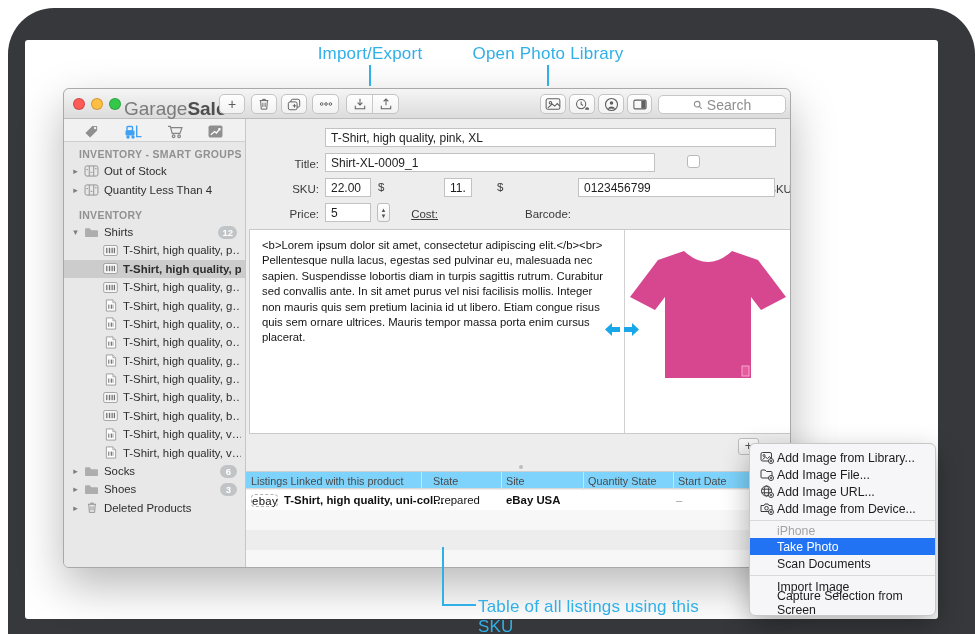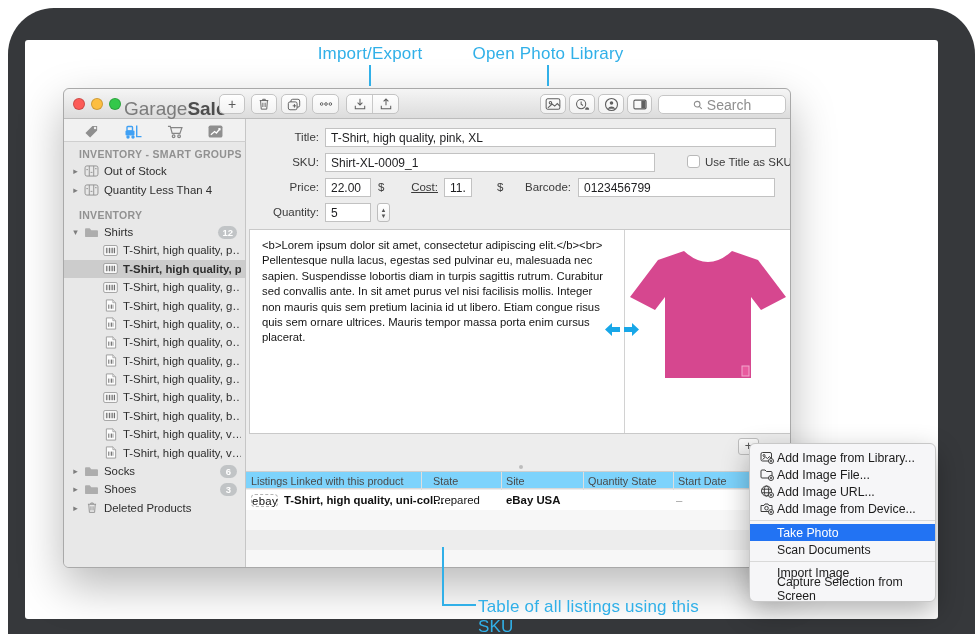--- a/index.html
+++ b/index.html
@@ -66,21 +66,21 @@
   .srow .icn { width:19px; display:flex; justify-content:center; margin-right:3px; }
   .srow.child { padding-left:37px; }
   .srow.sel { background:#cccccc; font-weight:700; }
   .badge { position:absolute; right:8px; top:3px; min-width:17px; height:13px;
            background:rgba(160,165,170,.55); color:#fff; border-radius:7px;
            font-size:9.5px; font-weight:700; text-align:center; line-height:13px; padding:0 4px; }
   .lbl-ell { white-space:nowrap; overflow:hidden; max-width:118px; }
 
   
   .main { position:absolute; left:182px; top:30px; width:546px; height:450px; background:#ededed; }
-  .flabel { position:absolute; font-size:11.5px; color:#3a3a3a; text-align:right; }
+  .flabel { position:absolute; font-size:11.5px; color:#3a3a3a; text-align:right;margin-top:27px; }
   .ffield { position:absolute; height:19px; background:#fff; border:1px solid #c2c2c2;
             font-family:"Liberation Sans", sans-serif; font-size:12px; color:#1d1d1f; padding:0 5px; }
   .dollar { position:absolute; font-size:11.5px; color:#3a3a3a; }
   .checkbox { position:absolute; width:13px; height:13px; background:#fff;
               border:1px solid #b9b9b9; border-radius:3px; }
   .stepper { position:absolute; width:13px; height:19px; background:linear-gradient(180deg,#fff,#f0f0f0);
              border:1px solid #bdbdbd; border-radius:3px; display:flex; flex-direction:column;
              align-items:center; justify-content:center; color:#555; }
   .stepper span { font-size:6px; line-height:6px; }
 
@@ -661,20 +661,23 @@
           <svg width="14" height="13" viewBox="0 0 14 13" fill="none" stroke="#3c3c3c" stroke-width="1">
             <path d="M1 3.5 h3 l1-1.5 h3 l1 1.5 h3 v6 H1 Z"></path>
             <circle cx="6.5" cy="6.2" r="1.8"></circle>
             <circle cx="11" cy="10" r="2.5" fill="#f6f6f8"></circle>
             <path d="M11 8.9 v2.2 M9.9 10 h2.2"></path>
           </svg>
         </span>
       <span>Add Image from Device...</span>
     </div>
     <div class="msep"></div>
+    <div class="mi noicon disabled">
+        <span>iPhone</span>
+      </div>
     <div class="mi noicon hl">
         <span>Take Photo</span>
       </div>
     <div class="mi noicon">
         <span>Scan Documents</span>
       </div>
     <div class="msep"></div>
     <div class="mi noicon" style="height:16px;">
         <span>Import Image</span>
       </div>

